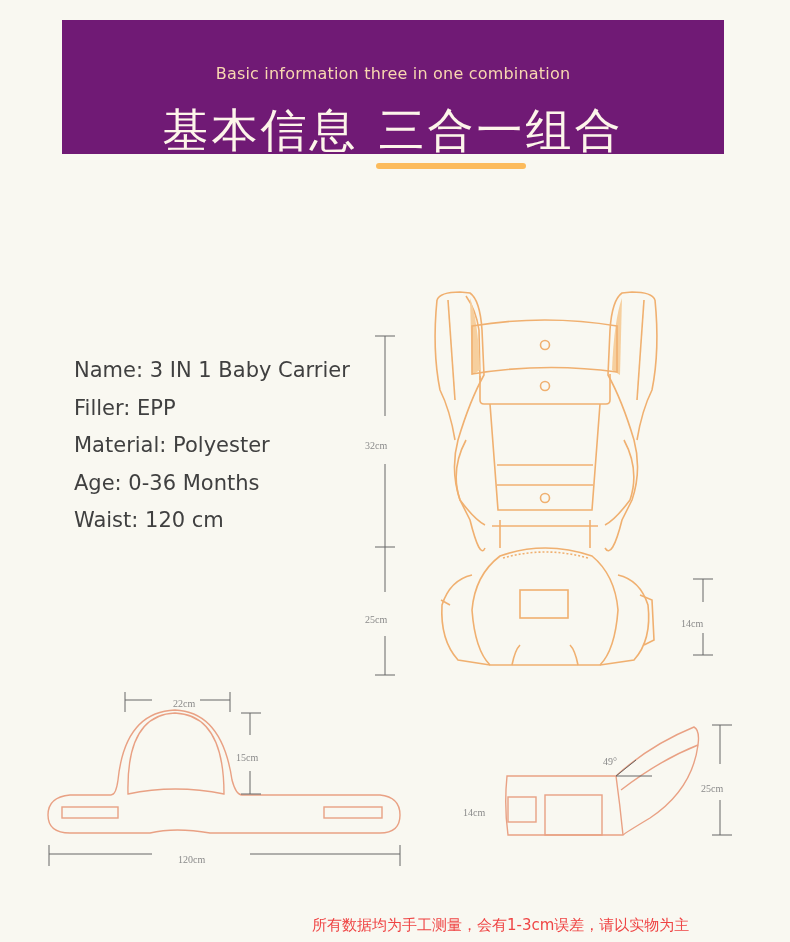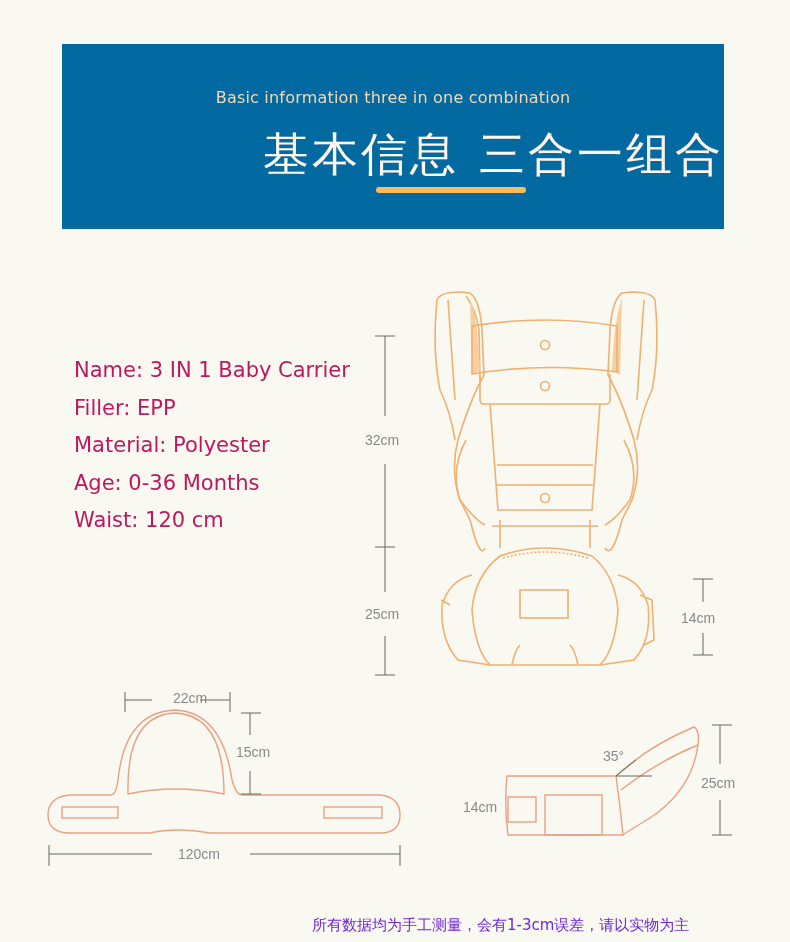--- a/index.html
+++ b/index.html
@@ -2,51 +2,52 @@
 <html><head>
 <meta charset="utf-8">
 <style>
   html, body { margin: 0; padding: 0; }
   body {
     width: 790px; height: 942px; position: relative; overflow: hidden;
     background: #f9f8f1;
     font-family: "DejaVu Sans", sans-serif;
   }
   .banner {
-    position: absolute; left: 62px; top: 44px; width: 662px; height: 185px;
-    background: #0369a1;
+    position: absolute; left: 62px; top: 20px; width: 662px; height: 134px;
+    background: #701a75;
   }
   .banner-sub {
     position: absolute; left: 0; right: 0; top: 44px; text-align: center;
     font-family: "DejaVu Sans", sans-serif; font-size: 16px; color: #f8d7b0;
     letter-spacing: 0.2px;
   }
   .banner-title {
-    position: absolute; left: 0; right: 0; top: 80px; text-align: right;
+    position: absolute; left: 0; right: 0; top: 80px; text-align: center;
     font-size: 46px; color: #fdf5ea; letter-spacing: 3px; white-space: nowrap;
   }
   .banner-title span { display: inline-block; }
   .banner-title .gap { width: 20px; }
   .banner-underline {
     position: absolute; left: 314px; top: 143px; width: 150px; height: 6px;
     border-radius: 3px; background: #fcbb5c;
   }
   .specs {
     position: absolute; left: 74px; top: 352px;
-    font-family: "DejaVu Sans", sans-serif; font-size: 21px; color: #be185d;
+    font-family: "DejaVu Sans", sans-serif; font-size: 21px; color: #404040;
     line-height: 37.5px;
   }
   .specs div { white-space: nowrap; }
   .dim-label {
-    position: absolute; font-size: 14px; color: #8a8a8a; white-space: nowrap;
-    font-family: Liberation Sans, sans-serif;
+    position: absolute; font-size: 10px; color: #8a8a8a; white-space: nowrap;
+    font-family: Liberation Serif, serif;
+    margin-top: 8px;
   }
   svg { position: absolute; left: 0; top: 0; }
   .footnote {
-    position: absolute; left: 312px; top: 916px; font-size: 15px; color: #6d28d9;
+    position: absolute; left: 312px; top: 916px; font-size: 15px; color: #ef4444;
     white-space: nowrap;
   }
 </style>
 </head>
 <body>
 
 <div class="banner">
   <div class="banner-sub">Basic information three in one combination</div>
   <div class="banner-title">
     <span>基本信息</span><span class="gap"></span><span>三合一组合</span>
@@ -159,17 +160,17 @@
 </svg>
 
 <div class="dim-label" style="left:365px; top:432px;">32cm</div>
 <div class="dim-label" style="left:365px; top:606px;">25cm</div>
 <div class="dim-label" style="left:681px; top:610px;">14cm</div>
 
 <div class="dim-label" style="left:173px; top:690px;">22cm</div>
 <div class="dim-label" style="left:236px; top:744px;">15cm</div>
 <div class="dim-label" style="left:178px; top:846px;">120cm</div>
 
-<div class="dim-label" style="left:603px; top:748px;">35°</div>
+<div class="dim-label" style="left:603px; top:748px;">49°</div>
 <div class="dim-label" style="left:701px; top:775px;">25cm</div>
 <div class="dim-label" style="left:463px; top:799px;">14cm</div>
 
 <div class="footnote">所有数据均为手工测量，会有1-3cm误差，请以实物为主</div>
 
 </body></html>

